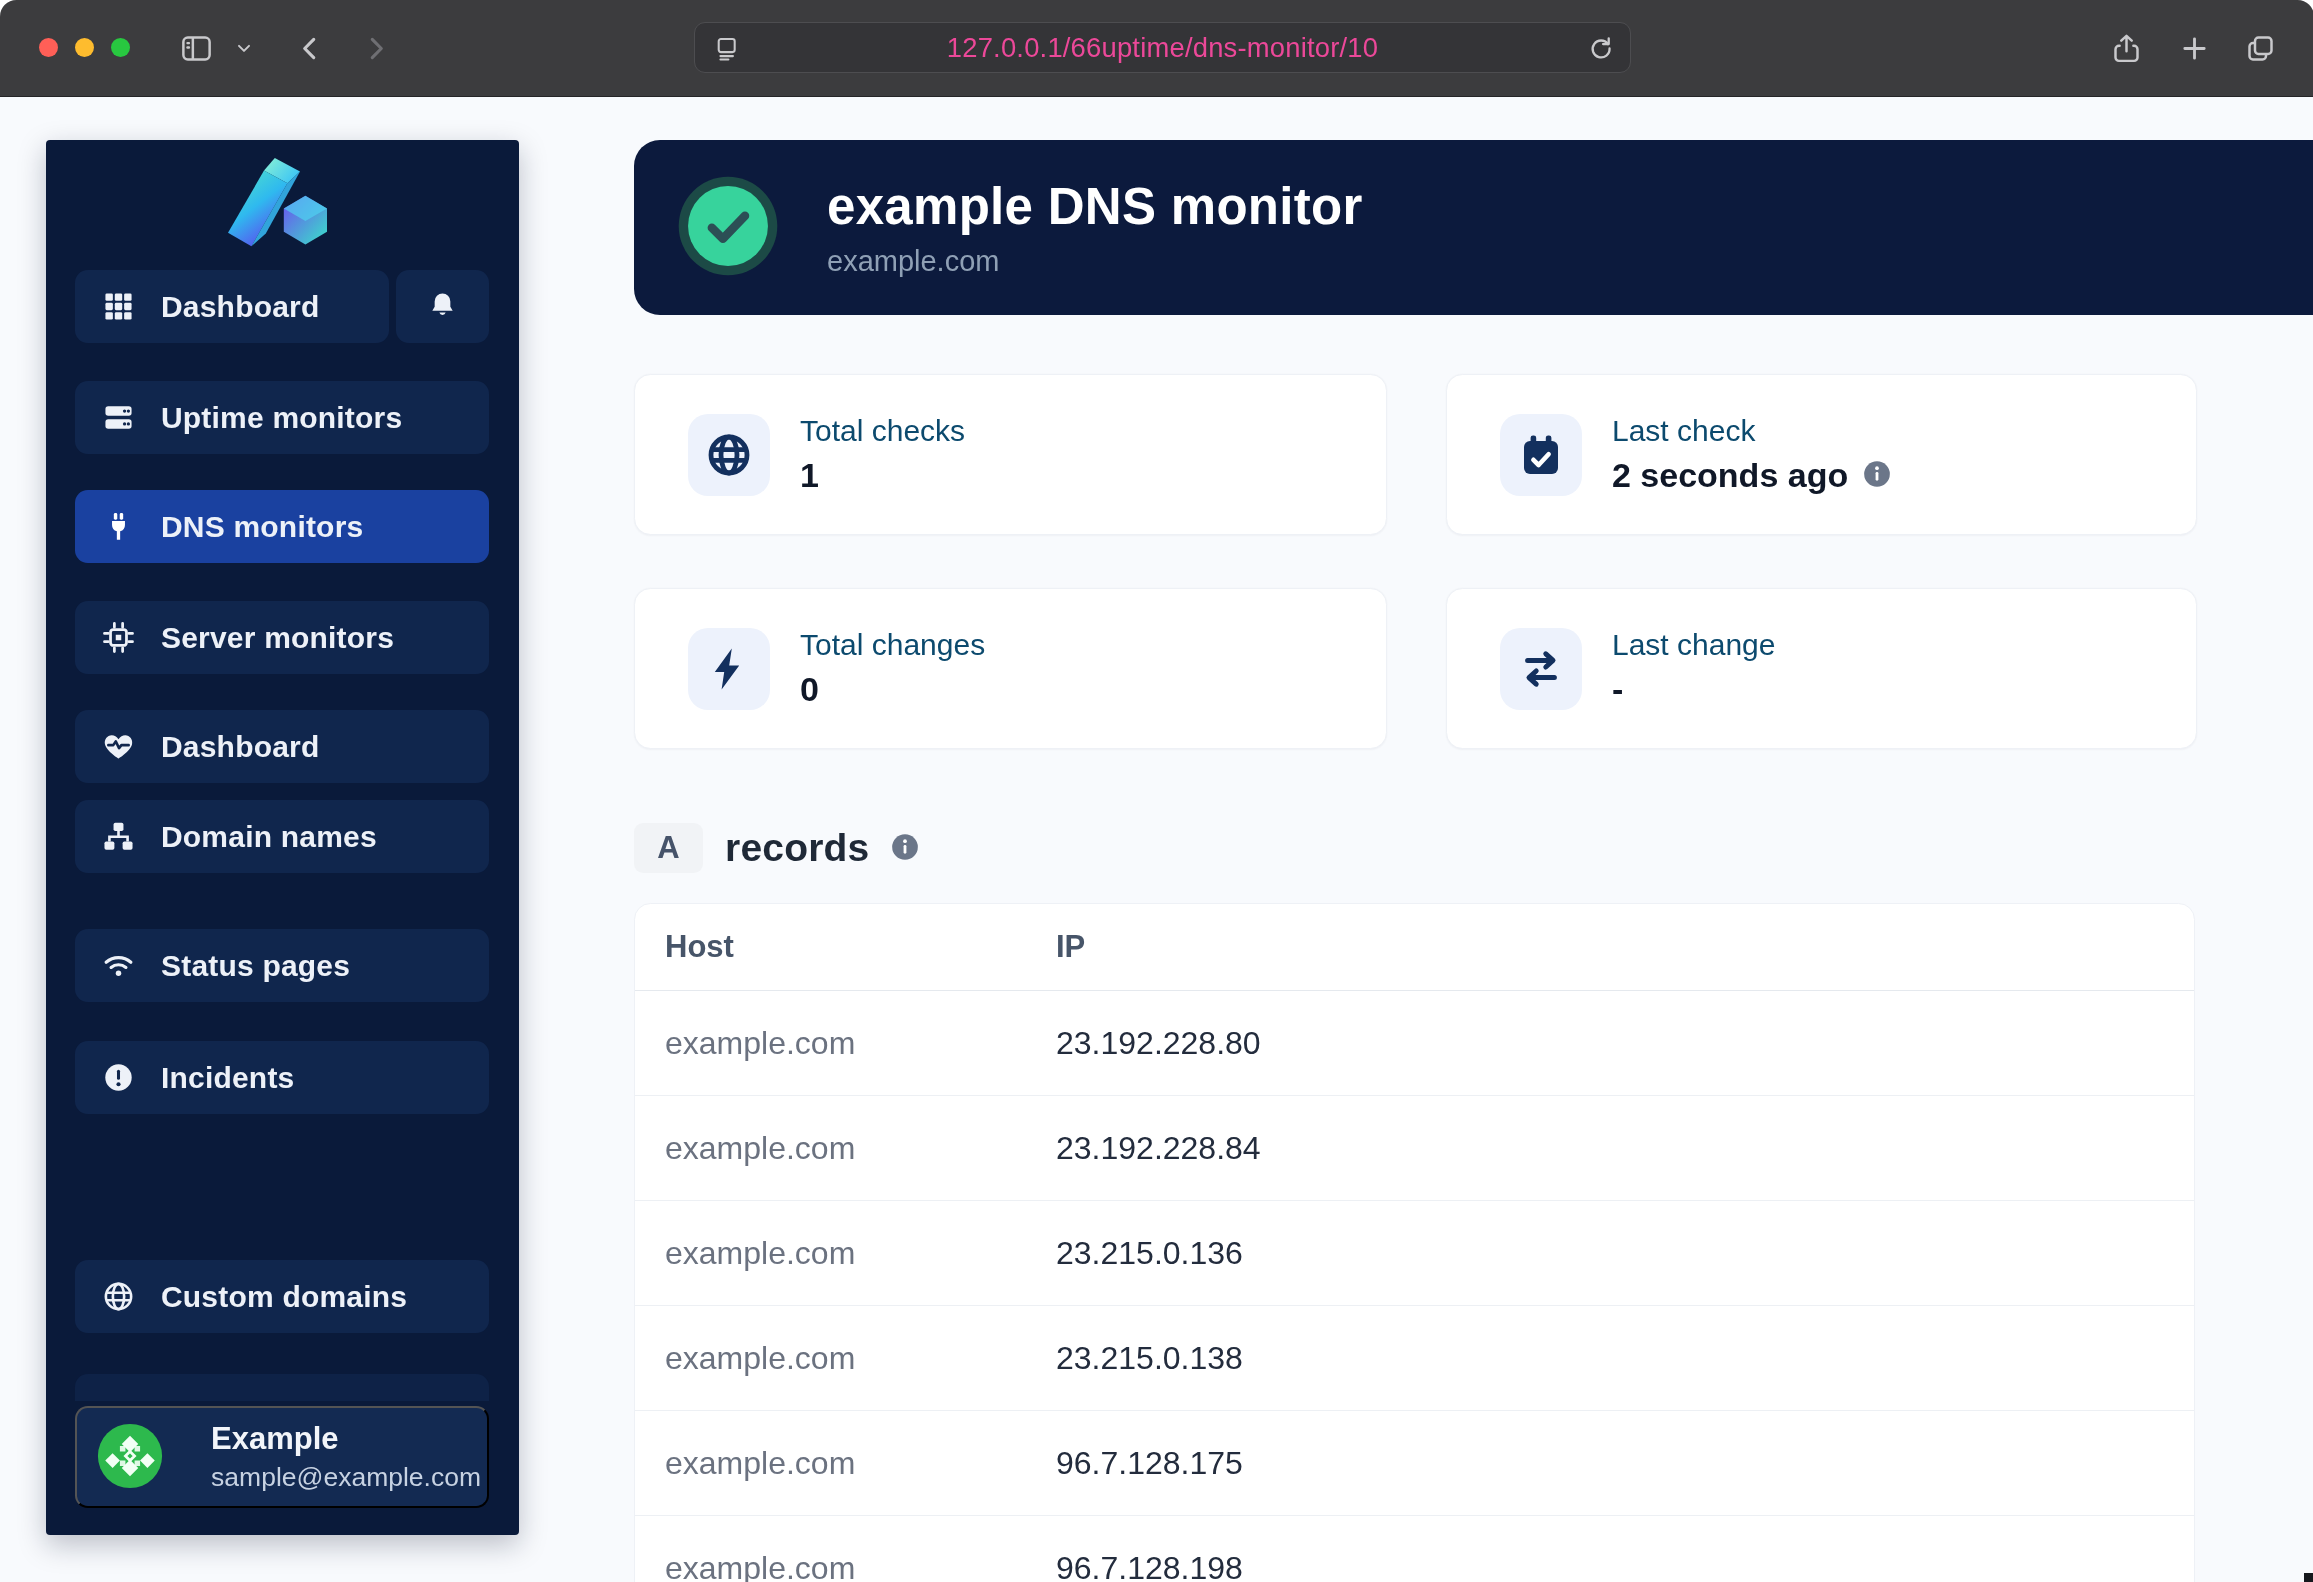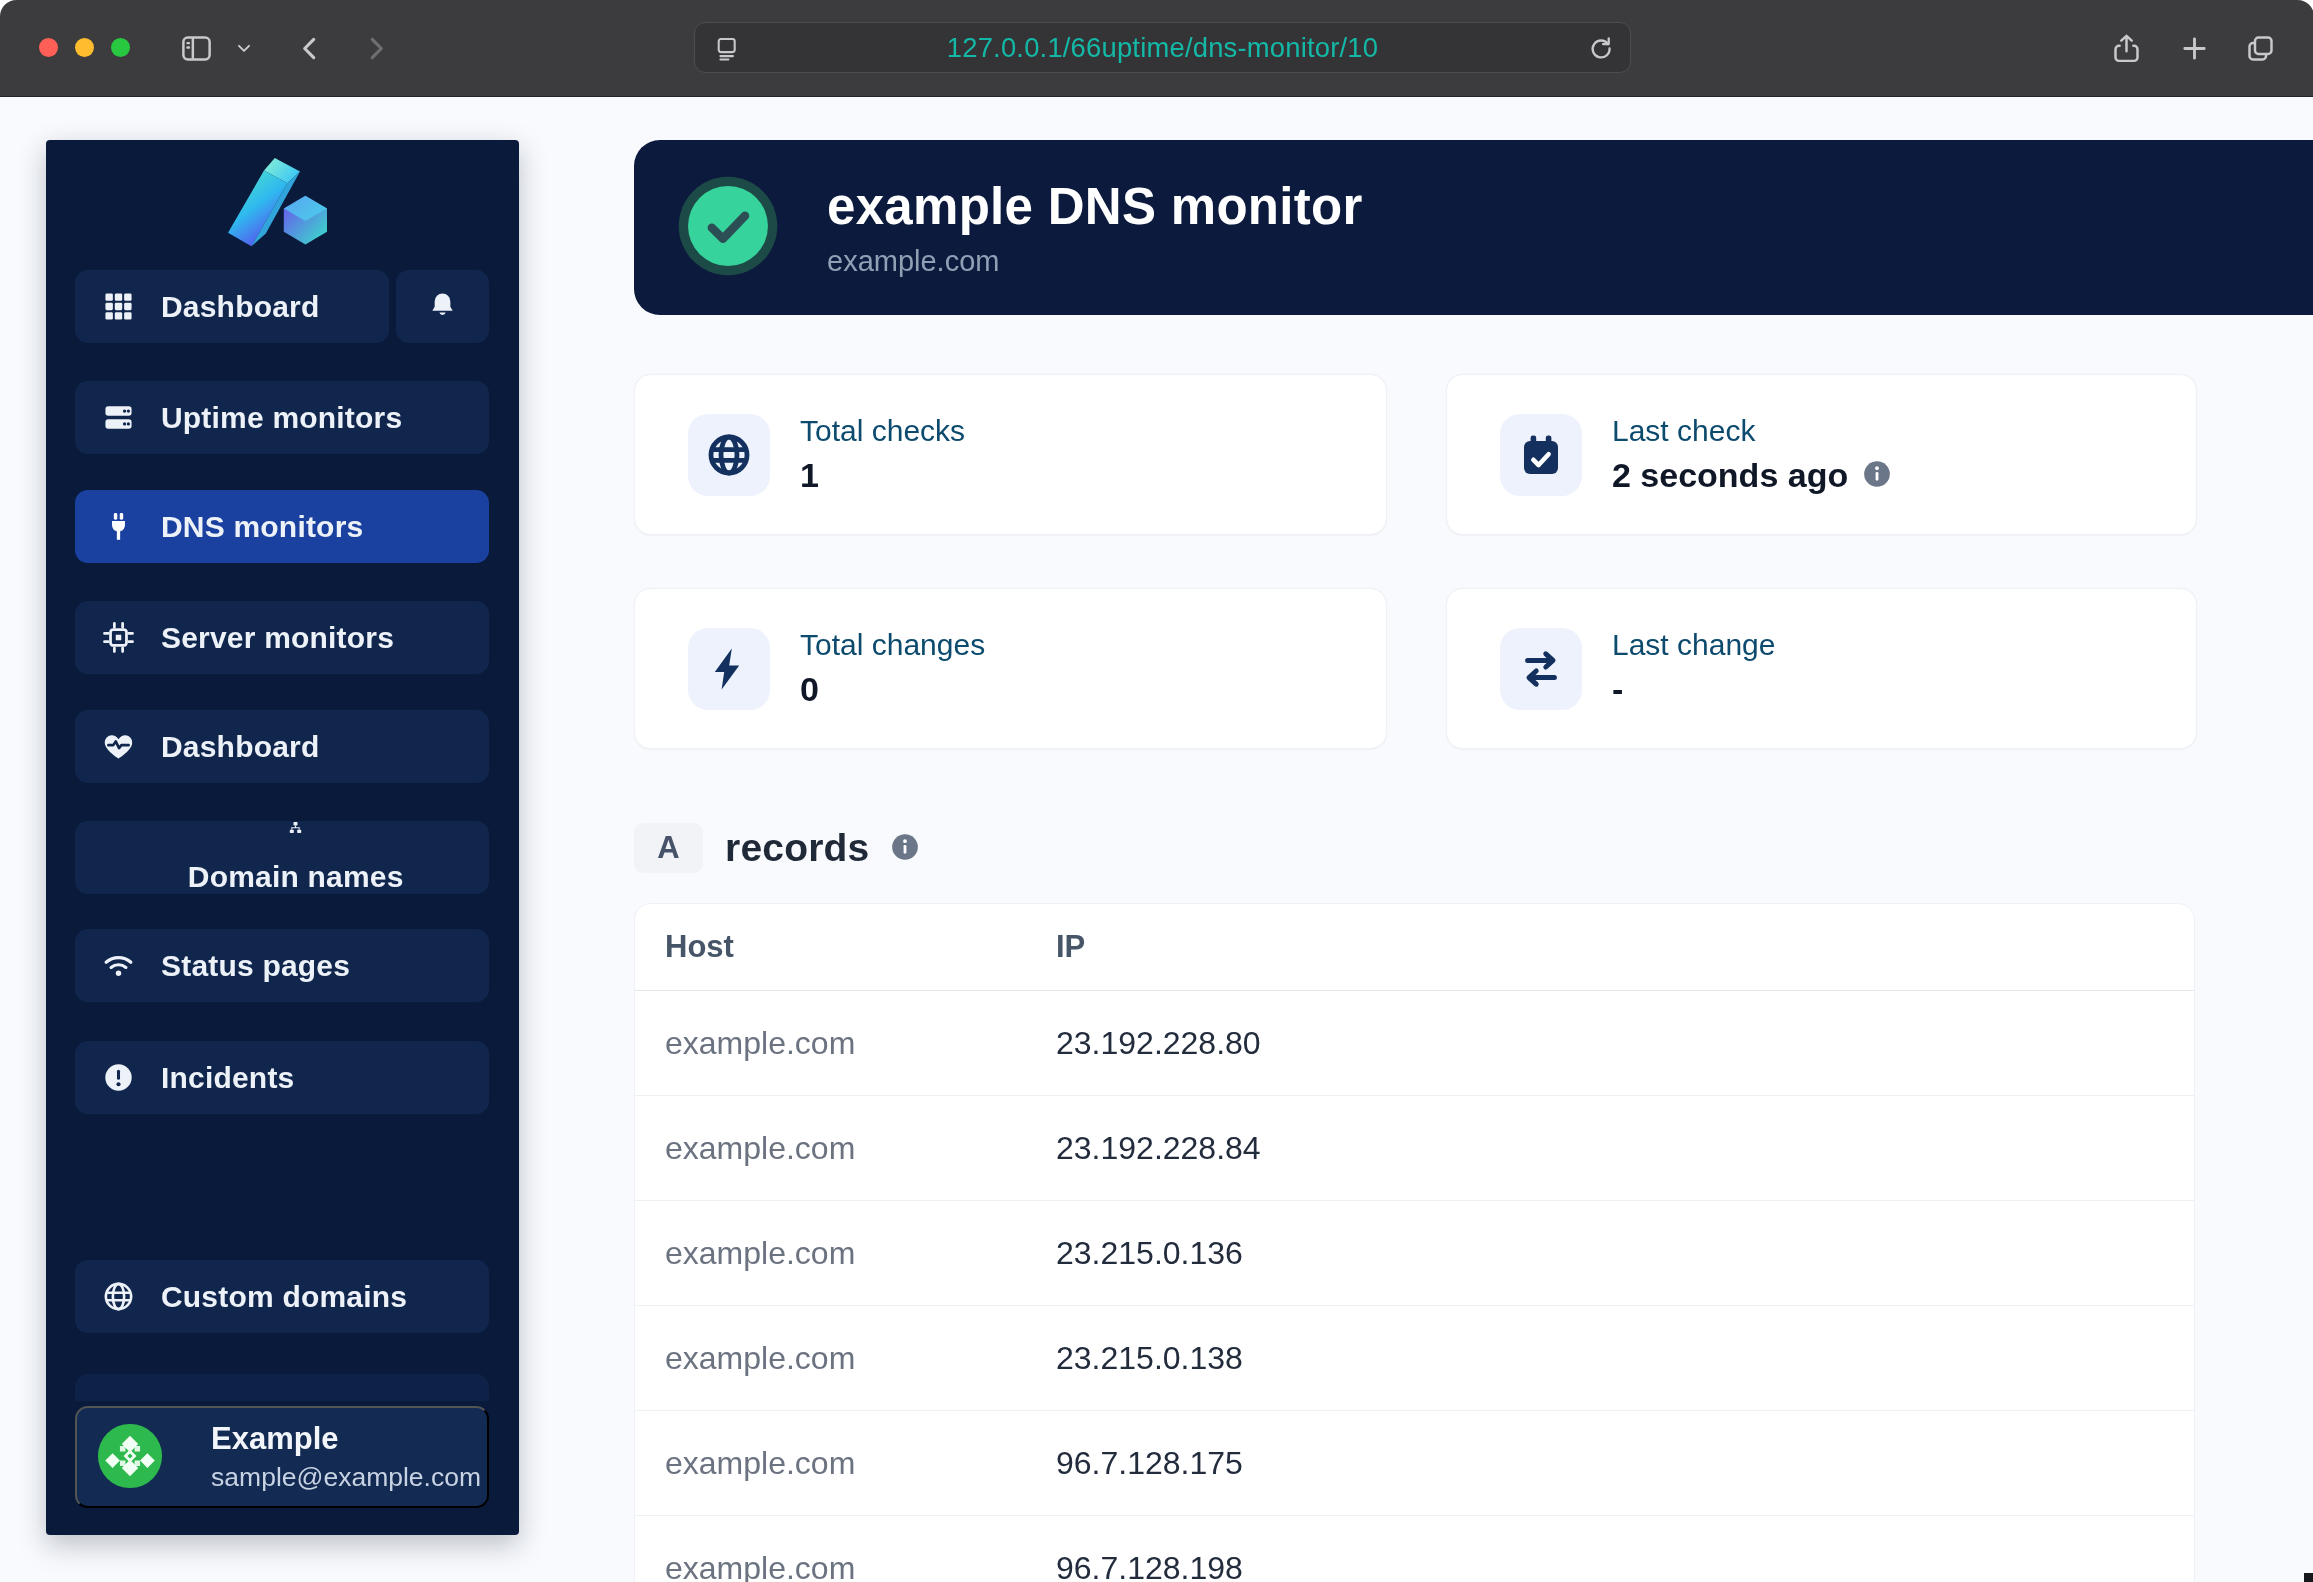--- a/index.html
+++ b/index.html
@@ -16,21 +16,21 @@
     border-radius:16.4px 16.4px 0 0;box-sizing:border-box;
   }
   .traffic{position:absolute;top:38px;width:19px;height:19px;border-radius:50%;}
   .chrome-btn{position:absolute;top:27.4px;width:42px;height:42px;display:flex;align-items:center;justify-content:center;background:none;border:none;padding:0;}
   .chrome-btn svg{display:block;}
   .url-field{
     position:absolute;left:694px;top:22px;width:937px;height:51px;box-sizing:border-box;
     background:#343437;border:0.9px solid #4d4d50;border-radius:11px;
     display:flex;align-items:center;justify-content:center;
   }
-  .url-text{font-size:27.4px;color:#14b8a6;letter-spacing:0.2px;}
+  .url-text{font-size:27.4px;color:#ec4899;letter-spacing:0.2px;}
   .url-site-icon{position:absolute;left:18.3px;top:12px;}
   .url-reload{position:absolute;right:14.6px;top:11px;background:none;border:none;padding:0;}
   
   .page{position:absolute;top:97px;left:0;width:2314px;height:1486px;background:#f8fafd;overflow:hidden;}
   
   .sidebar{
     position:absolute;left:46px;top:43px;width:473px;height:1395px;
     background:#0a1a3a;border-radius:4px;overflow:hidden;
     box-shadow:0 9.1px 27.4px rgba(10,20,45,.25);
   }
@@ -264,21 +264,21 @@
     </button>
 
     <button class="side-btn nav-item" style="top:570px;">
       <svg width="33" height="33" viewBox="0 0 24 24">
           <path fill="#edf1f8" d="M12 20.8S3.4 15.6 2.2 10.6C1.3 7 3.8 3.8 7.1 3.8c2 0 3.5 1 4.9 2.9 1.4-1.9 2.9-2.9 4.9-2.9 3.3 0 5.8 3.2 4.9 6.8C20.6 15.6 12 20.8 12 20.8z"></path>
           <path fill="none" stroke="#10264d" stroke-width="1.9" stroke-linecap="round" stroke-linejoin="round" d="M4.6 11h3.6l1.8-2.7 2.4 4.9 1.7-2.2h5.3"></path>
         </svg>
       <span class="lbl">Dashboard</span>
     </button>
 
-    <button class="side-btn nav-item" style="top:681px;flex-direction:column;">
+    <button class="side-btn nav-item" style="top:660px;">
       <svg width="33" height="33" viewBox="0 0 24 24">
           <g fill="#edf1f8">
             <rect x="8.4" y="2" width="7.2" height="6" rx="1.3"></rect>
             <rect x="1.8" y="15.6" width="7.2" height="6" rx="1.3"></rect>
             <rect x="15" y="15.6" width="7.2" height="6" rx="1.3"></rect>
           </g>
           <path fill="none" stroke="#edf1f8" stroke-width="1.9" d="M12 8v4.2M5.4 15.6v-3.4h13.2v3.4"></path>
         </svg>
       <span class="lbl">Domain names</span>
     </button>

